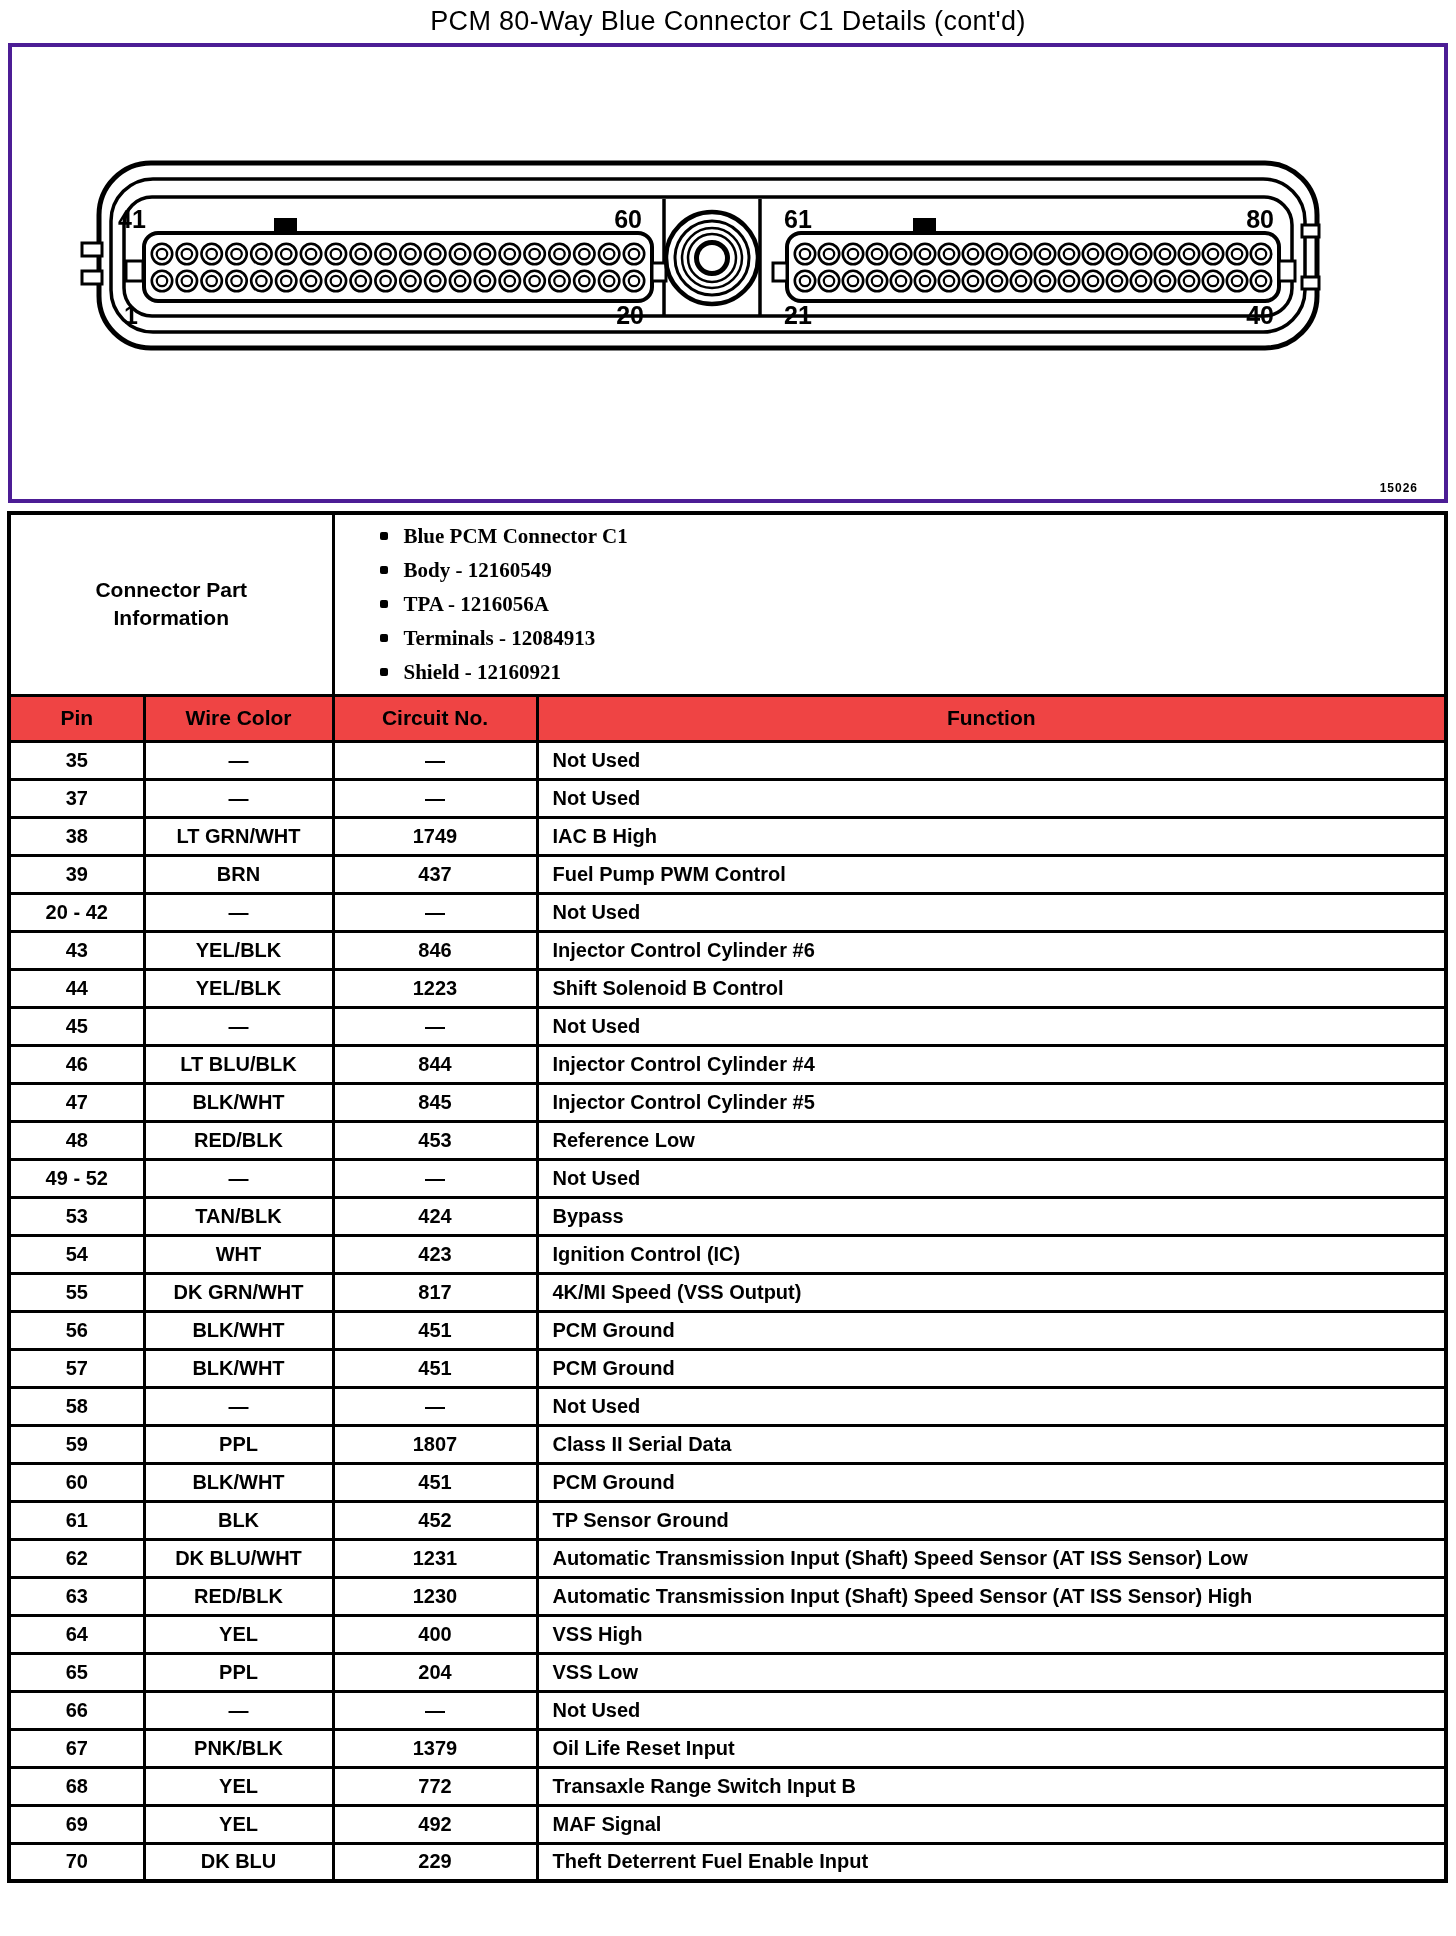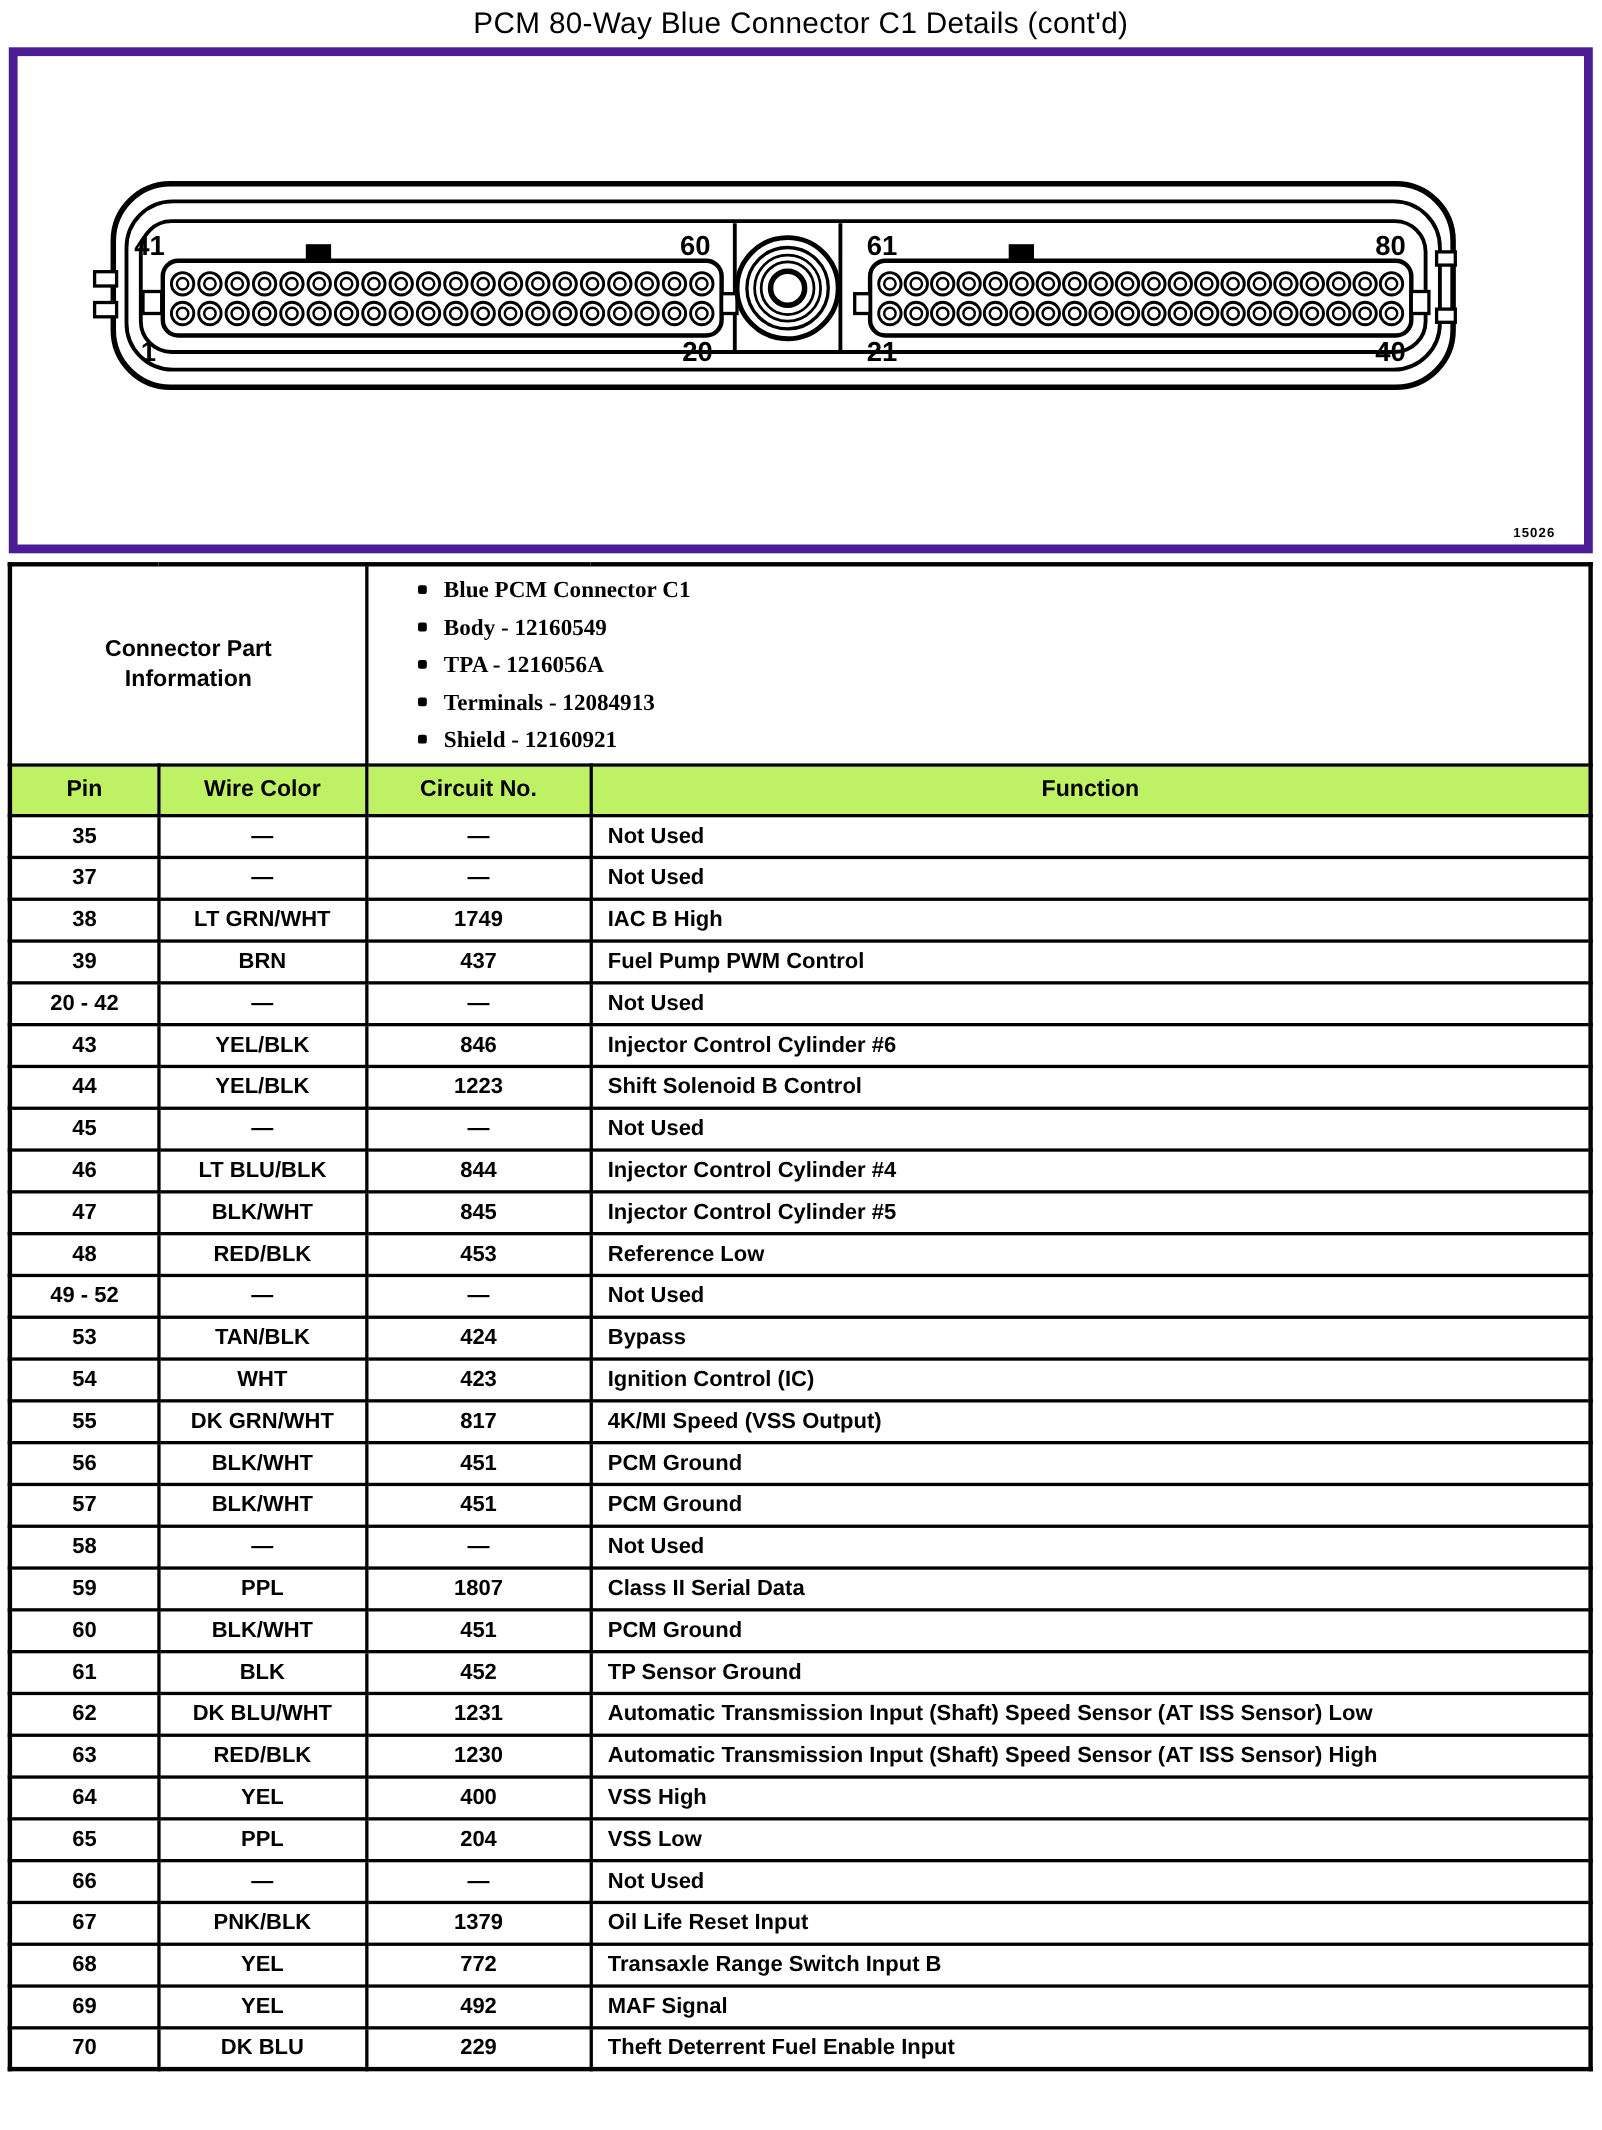--- a/index.html
+++ b/index.html
@@ -1,39 +1,39 @@
 <!DOCTYPE html>
 <html><head>
 <meta charset="utf-8">
 <style>
   html,body{margin:0;padding:0;background:#fff;}
   body{width:1456px;height:1936px;overflow:hidden;font-family:"Liberation Sans","DejaVu Sans",sans-serif;color:#000;}
   .page{position:relative;width:1456px;height:1936px;background:#fff;}
 
   .title{width:100%;text-align:center;font-size:27px;font-weight:normal;padding-top:6px;letter-spacing:.3px;}
 
-  .figure-box{position:relative;box-sizing:border-box;margin:6px 0 0 8px;width:1440px;height:460px;border:8px solid #4c1d95;background:#fff;}
+  .figure-box{position:relative;box-sizing:border-box;margin:6px 0 0 8px;width:1440px;height:460px;border:4px solid #4c1d95;background:#fff;}
   .figure-box svg{position:absolute;left:0;top:0;}
   .fig-num{position:absolute;right:26px;bottom:4px;font-size:12px;font-weight:bold;letter-spacing:1px;}
   .conn-label{font-size:25px;font-weight:bold;fill:#000;}
 
   table.pin-table{margin-left:7px;width:1441px;border-collapse:collapse;table-layout:fixed;margin-top:8px;}
   table.pin-table td,table.pin-table th{border:3px solid #000;overflow:hidden;}
   table.pin-table{border:4px solid #000;}
 
   tr.partinfo-row{height:182px;}
   td.pi-label{text-align:center;vertical-align:middle;}
   td.pi-label div{display:inline-block;width:180px;font-size:21px;font-weight:bold;line-height:28px;}
   td.pi-bullets{vertical-align:middle;}
   ul.pi-list{list-style:none;margin:0;padding:0 0 0 44px;font-family:Liberation Serif, serif;}
   ul.pi-list li{position:relative;font-size:21px;font-weight:bold;line-height:34px;padding-left:24px;}
   ul.pi-list li::before{content:"";position:absolute;left:0;top:13px;width:8px;height:8px;background:#000;border-radius:2px;}
 
   tr.header-row{height:46px;}
-  tr.header-row th{font-size:21px;font-weight:bold;text-align:center;background:#bef264;}
+  tr.header-row th{font-size:21px;font-weight:bold;text-align:center;background:#ef4444;}
 
   tbody tr{height:38px;}
   tbody td{font-size:20px;font-weight:bold;white-space:nowrap;}
   td.c-pin,td.c-wire,td.c-circ{text-align:center;}
   td.c-func{text-align:left;padding-left:14px;}
 </style>
 </head>
 <body>
 
 <div class="page">

